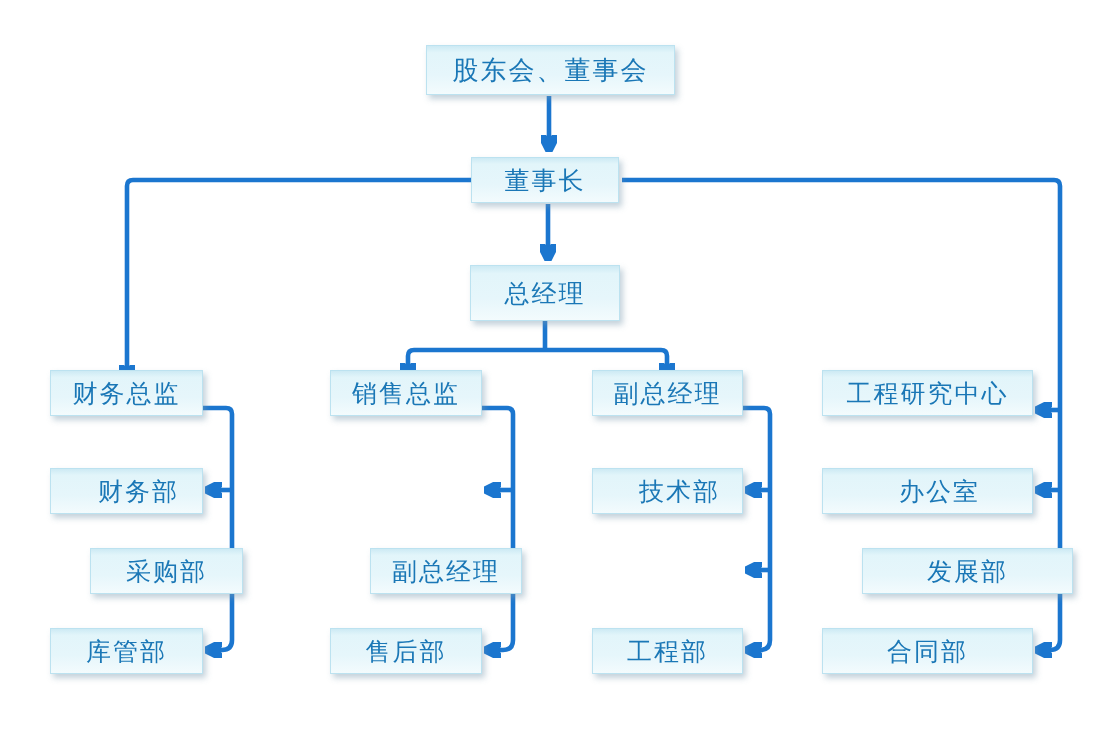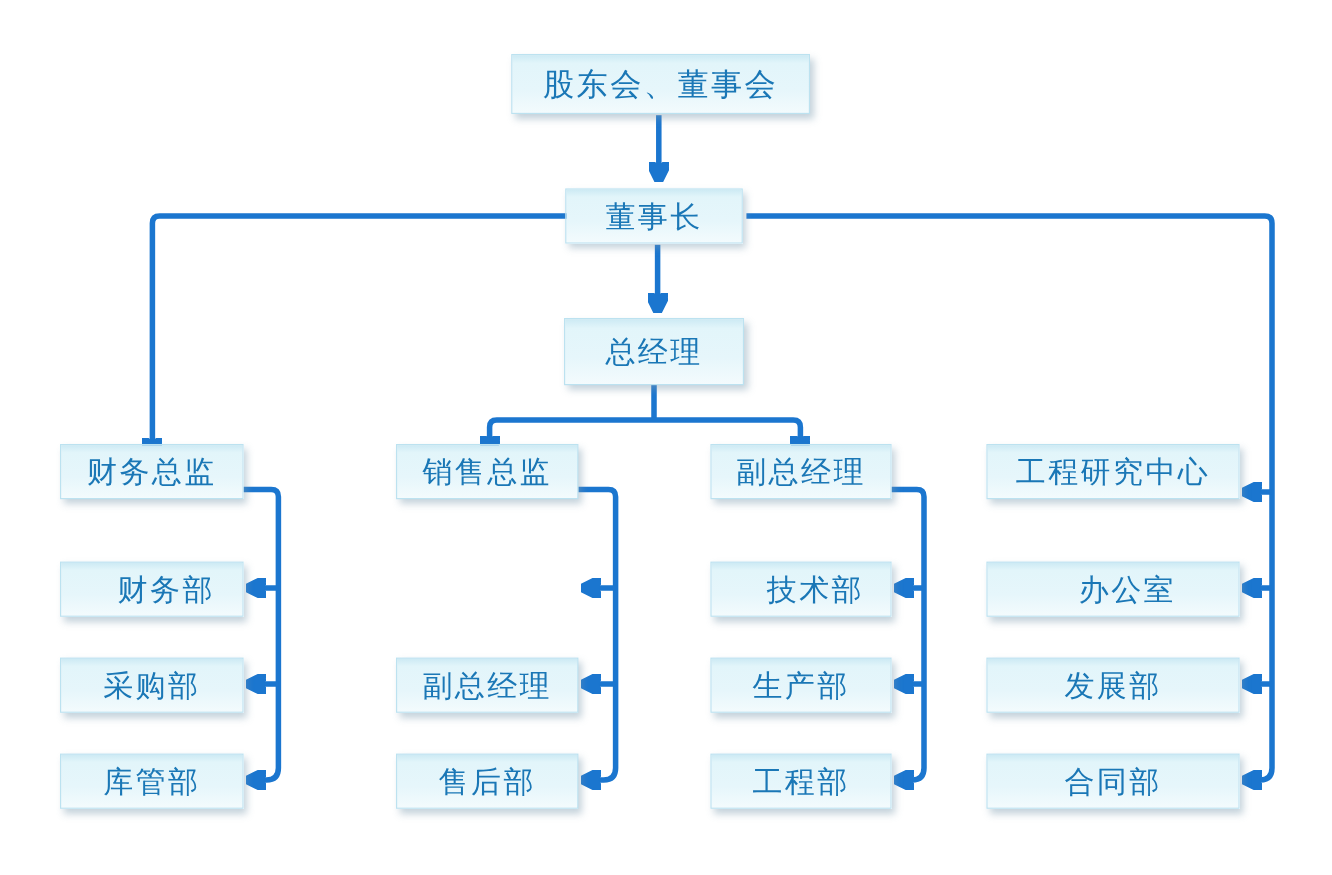--- a/index.html
+++ b/index.html
@@ -48,21 +48,21 @@
   .n-chairman { left: 471px; top: 157px; width: 148px; height: 46px; }
   .n-gm       { left: 470px; top: 265px; width: 150px; height: 56px; }
   
   .c1 { left: 50px;  width: 153px; }
   .c2 { left: 330px; width: 152px; }
   .c3 { left: 592px; width: 151px; }
   .c4 { left: 822px; width: 211px; }
   
   .r1 { top: 370px; height: 46px; }
   .r2 { top: 468px; height: 46px; padding-left: 24px; }
-  .r3 { top: 548px; height: 46px; }
+  .r3 { top: 548px; height: 46px; margin-left: 40px; }
   .r4 { top: 628px; height: 46px; }
 </style>
 </head>
 <body>
 
 <div id="canvas">
 
   <svg id="connectors" viewBox="0 0 1110 729" xmlns="http://www.w3.org/2000/svg">
     <defs>
       <marker id="ah" viewBox="0 0 12 12" refX="8.5" refY="6" markerWidth="3.6" markerHeight="3.6" orient="auto-start-reverse">
@@ -105,21 +105,20 @@
   <div class="node c1 r2">财务部</div>
   <div class="node c1 r3">采购部</div>
   <div class="node c1 r4">库管部</div>
 
   <div class="node c2 r1">销售总监</div>
   <div class="node c2 r3">副总经理</div>
   <div class="node c2 r4">售后部</div>
 
   <div class="node c3 r1">副总经理</div>
   <div class="node c3 r2">技术部</div>
-  <div class="node c3 r3">生产部</div>
   <div class="node c3 r4">工程部</div>
 
   <div class="node c4 r1">工程研究中心</div>
   <div class="node c4 r2">办公室</div>
   <div class="node c4 r3">发展部</div>
   <div class="node c4 r4">合同部</div>
 
 </div>
 
 </body></html>

